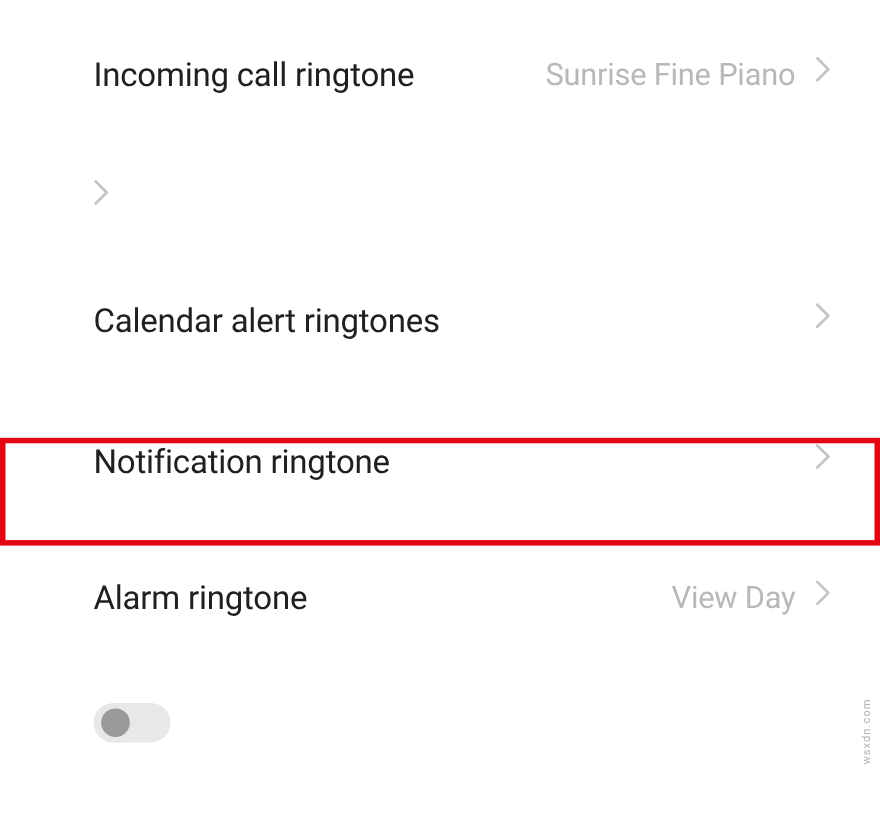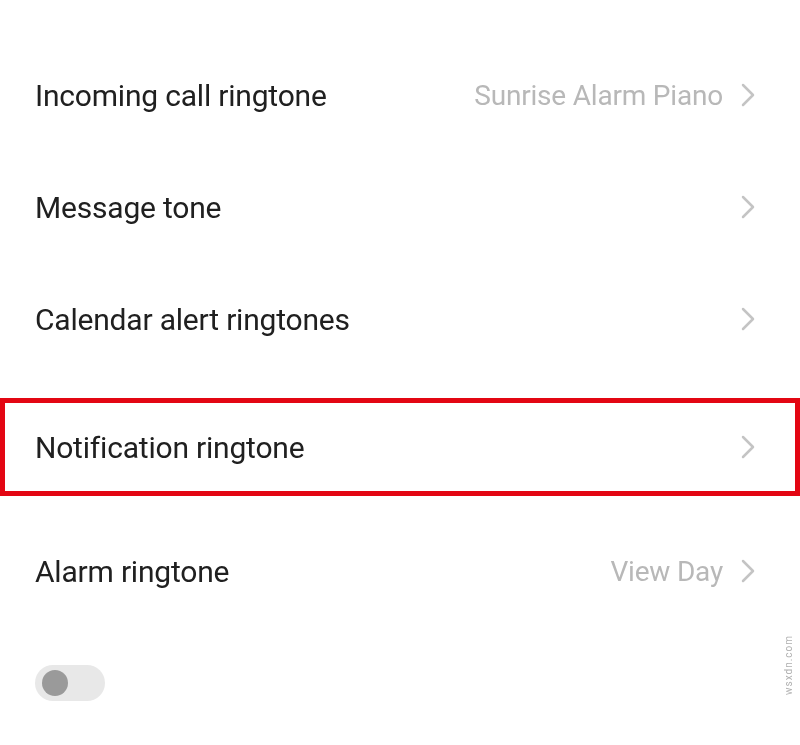--- a/index.html
+++ b/index.html
@@ -12,23 +12,23 @@
       height: 745px;
       background: #ffffff;
       font-family: -apple-system, BlinkMacSystemFont, "Segoe UI", Roboto, Helvetica, Arial, sans-serif;
       position: relative;
     }
     .settings-list {
       padding-top: 46px;
     }
     .setting-row {
       display: flex;
-      align-items: center;
+      align-items: flex-start;
       justify-content: space-between;
-      padding: 0 40px 0 30px;
+      padding: 0 40px 0 80px;
       height: 98px;
       border: 5px solid transparent;
     }
     .setting-row.highlighted {
       border: 5px solid #e30613;
       margin-top: 30px;
       margin-bottom: 26px;
     }
     .row-spacer {
       height: 14px;
@@ -85,32 +85,31 @@
       letter-spacing: 1px;
     }
   </style>
 </head>
 <body>
 
 <div class="settings-list">
 
   <div class="setting-row">
     <span class="setting-label">Incoming call ringtone</span>
-    <span class="setting-value">Sunrise Alarm Piano</span>
+    <span class="setting-value">Sunrise Fine Piano</span>
     <span class="chevron">
       <svg viewBox="0 0 14 24" fill="none">
           <path d="M2 2 L12 12 L2 22" stroke="#c4c4c4" stroke-width="2.5" stroke-linecap="round" stroke-linejoin="round"></path>
         </svg>
     </span>
   </div>
 
   <div class="row-spacer"></div>
 
   <div class="setting-row">
-    <span class="setting-label">Message tone</span>
     <span class="chevron">
       <svg viewBox="0 0 14 24" fill="none">
           <path d="M2 2 L12 12 L2 22" stroke="#c4c4c4" stroke-width="2.5" stroke-linecap="round" stroke-linejoin="round"></path>
         </svg>
     </span>
   </div>
 
   <div class="row-spacer"></div>
 
   <div class="setting-row">

